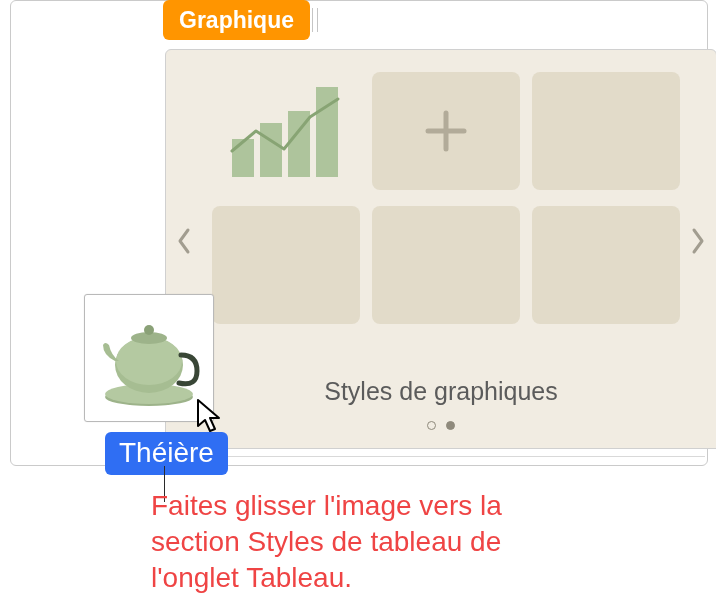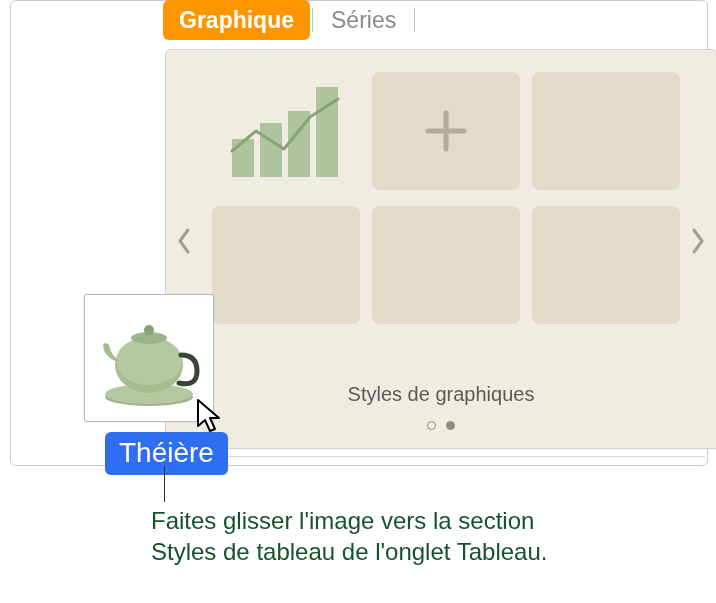--- a/index.html
+++ b/index.html
@@ -102,21 +102,21 @@
     }
     .nav-arrow.left { left: 4px; }
     .nav-arrow.right { right: 4px; }
     .nav-arrow svg { width: 18px; height: 28px; }
     .styles-caption {
       position: absolute;
       bottom: 42px;
       left: 0;
       right: 0;
       text-align: center;
-      font-size: 20px;
+      font-size: 25px;
       color: #5b5b5b;
       font-weight: 500;
     }
     .page-dots {
       position: absolute;
       bottom: 18px;
       left: 0;
       right: 0;
       display: flex;
       justify-content: center;
@@ -181,37 +181,36 @@
       position: absolute;
       left: 164px;
       top: 466px;
       width: 1px;
       height: 36px;
       background: #2a2a2a;
     }
     .callout-text {
       position: absolute;
       left: 151px;
-      top: 506px;
+      top: 488px;
       width: 430px;
-      font-size: 24px;
+      font-size: 28px;
       line-height: 1.28;
-      color: #14532d;
+      color: #ef4444;
       font-weight: 400;
     }
   </style>
 </head>
 <body>
 
 <div class="panel-outer">
 
   <div class="tab-row">
     <div class="tab active">Graphique</div>
     <div class="tab-separator"></div>
-    <div class="tab">Séries</div>
     <div class="tab-separator"></div>
   </div>
 
   <div class="styles-panel">
 
     <div class="nav-arrow left">
       <svg viewBox="0 0 18 28">
         <polyline points="13,3 5,14 13,25" fill="none" stroke="#a29d90" stroke-width="3" stroke-linecap="round" stroke-linejoin="round"></polyline>
       </svg>
     </div>

